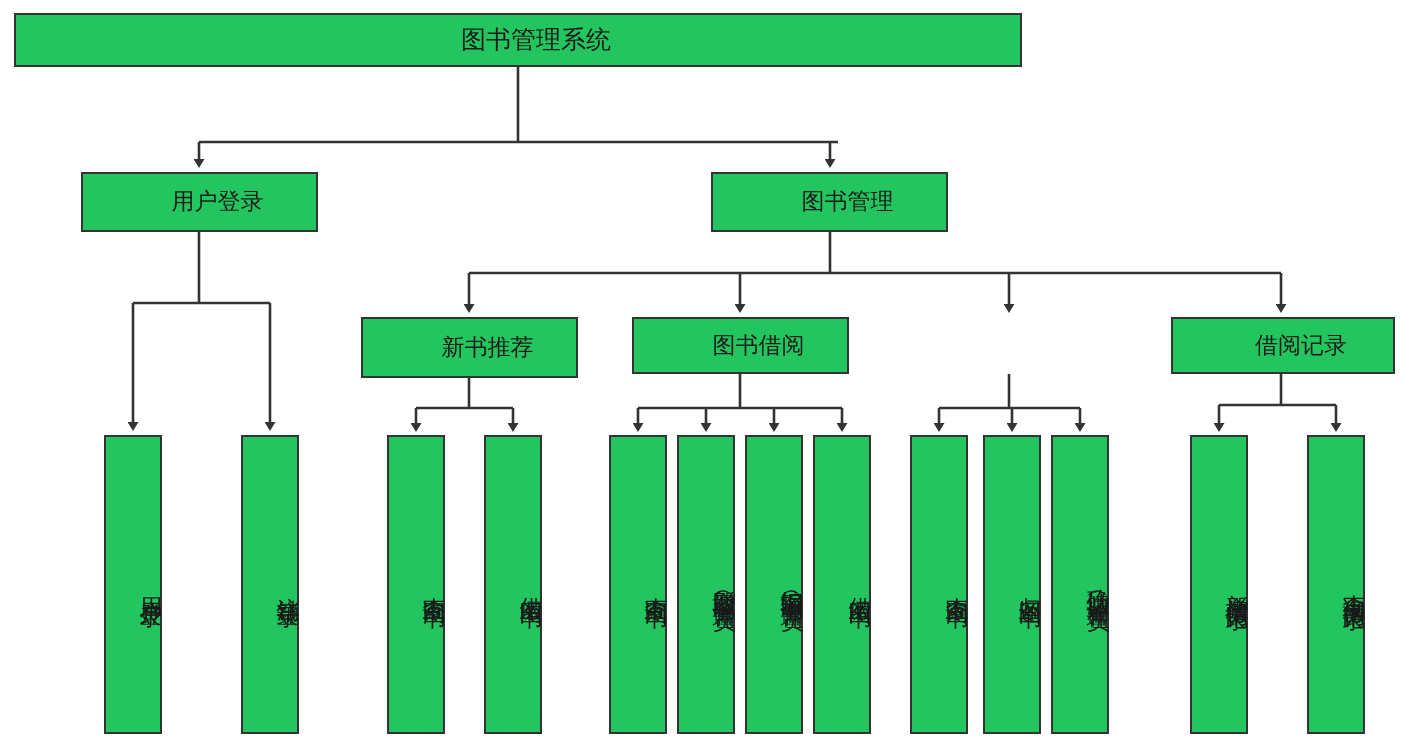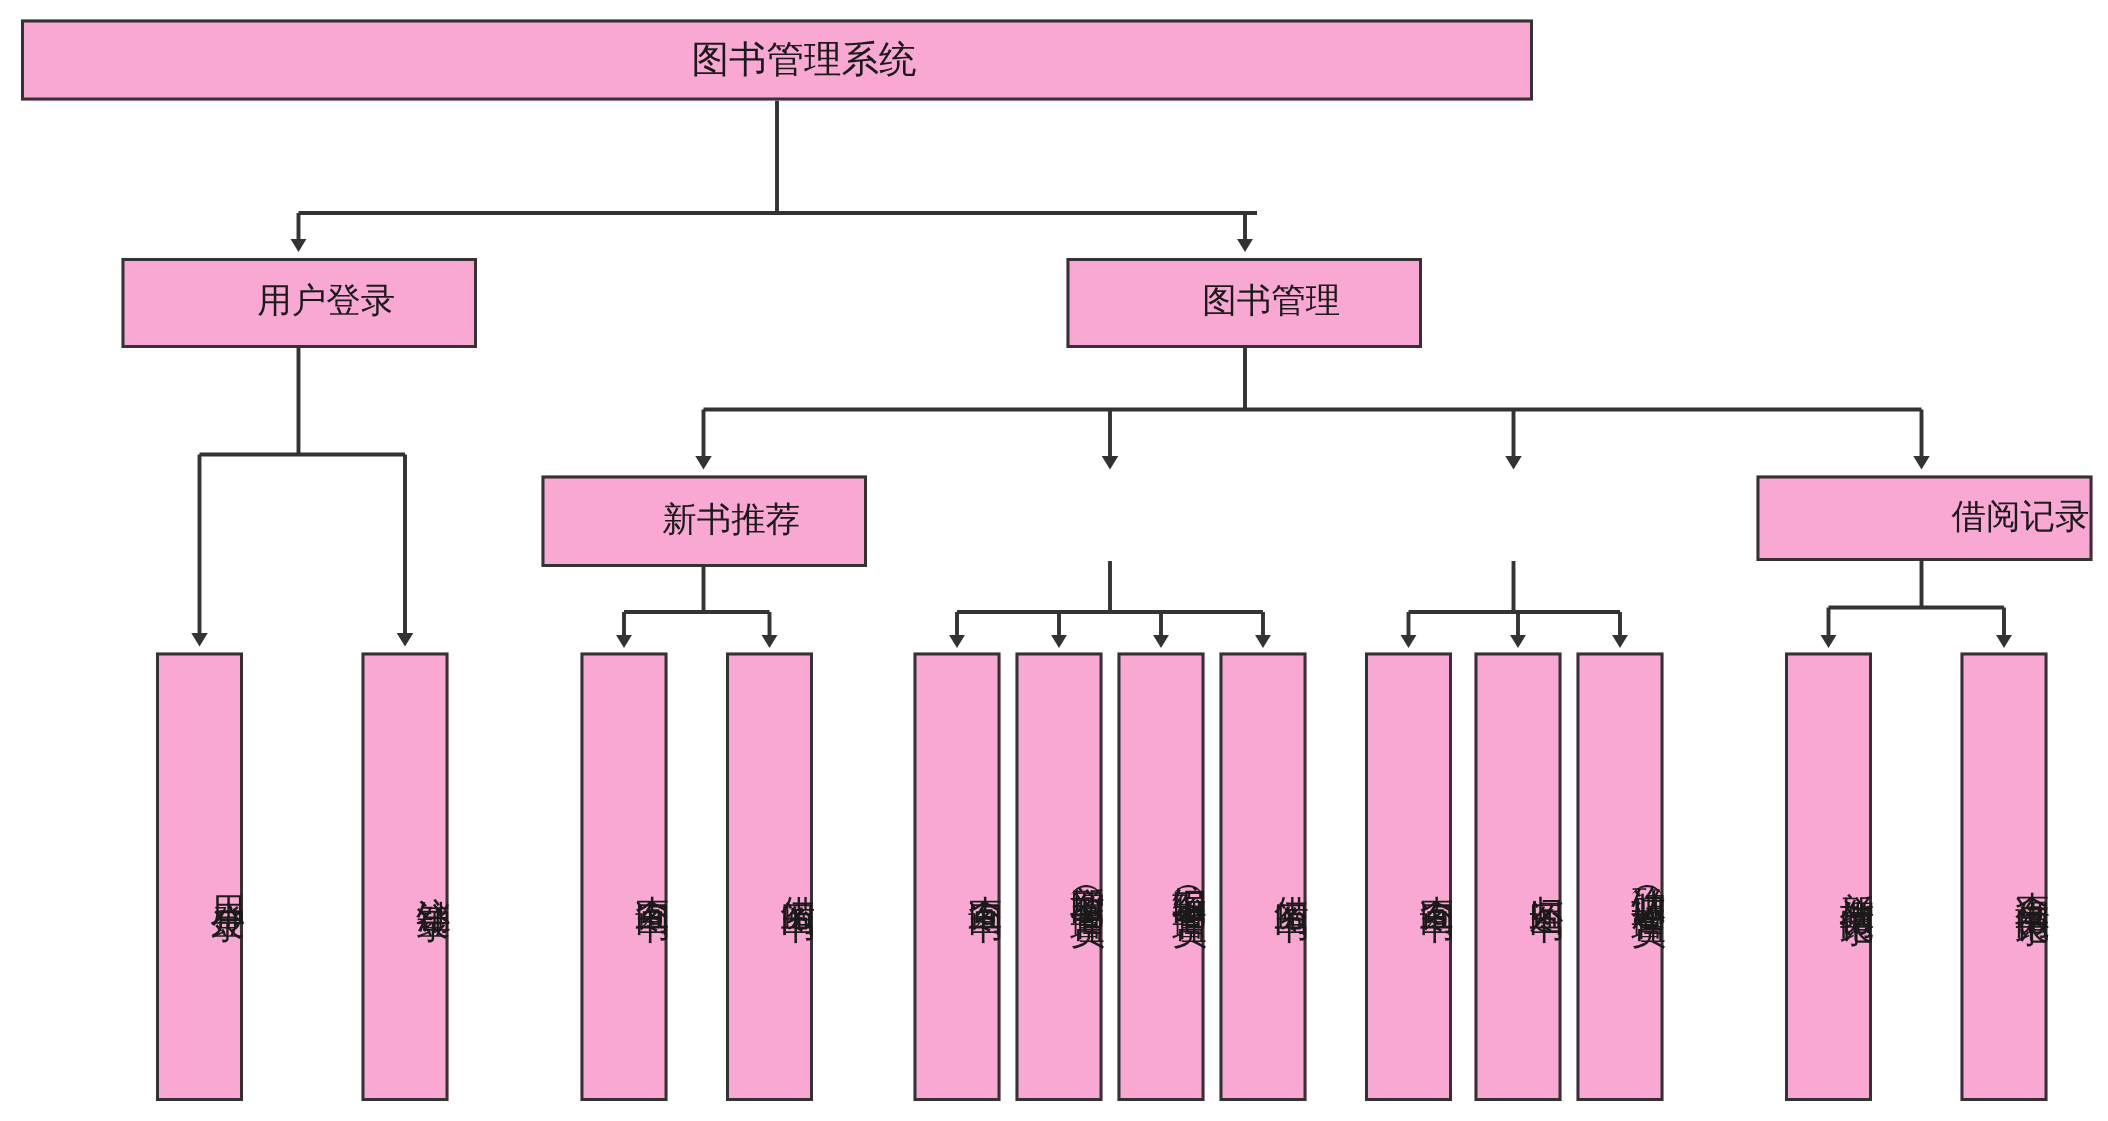--- a/index.html
+++ b/index.html
@@ -21,21 +21,21 @@
   #edges {
     position: absolute;
     left: 0;
     top: 0;
     width: 1405px;
     height: 747px;
   }
   .node {
     position: absolute;
     box-sizing: border-box;
-    background: #f9a8d4;
+    background: #22c55e;
     border: 2px solid #333333;
     display: flex;
     align-items: center;
     justify-content: center;
     z-index: 2;
     padding-left: 36px;
   }
   .node .label {
     color: #1a1a1a;
     line-height: 1.18;
@@ -127,21 +127,24 @@
   <div class="node node-l2" style="left:81px; top:172px; width:237px; height:60px;">
     <span class="label">用户登录</span>
   </div>
   <div class="node node-l2" style="left:711px; top:172px; width:237px; height:60px;">
     <span class="label">图书管理</span>
   </div>
 
   <div class="node node-l3" style="left:361px; top:317px; width:217px; height:61px;">
     <span class="label">新书推荐</span>
   </div>
-  <div class="node node-l3" style="left:1171px; top:317px; width:224px; height:57px;justify-content:flex-end;">
+  <div class="node node-l3" style="left:632px; top:317px; width:217px; height:57px;">
+    <span class="label">图书借阅</span>
+  </div>
+  <div class="node node-l3" style="left:1171px; top:317px; width:224px; height:57px;">
     <span class="label">借阅记录</span>
   </div>
 
   <div class="node node-leaf" style="left:104px; top:435px; width:58px; height:299px;">
     <span class="label">用户登录</span>
   </div>
   <div class="node node-leaf" style="left:241px; top:435px; width:58px; height:299px;">
     <span class="label">注销登录</span>
   </div>
   <div class="node node-leaf" style="left:387px; top:435px; width:58px; height:299px;">

